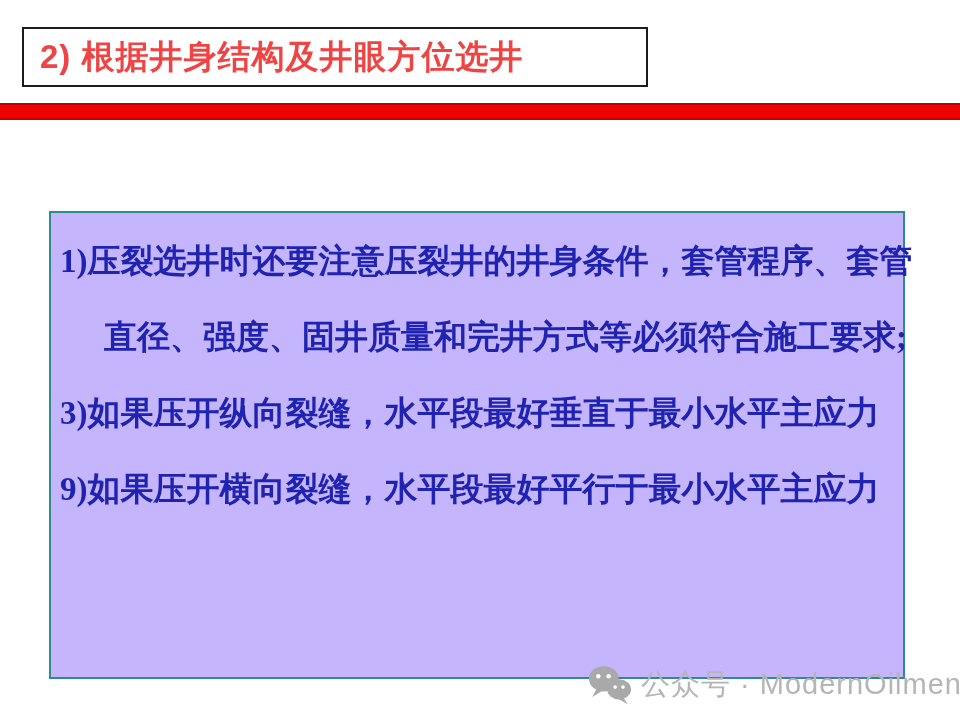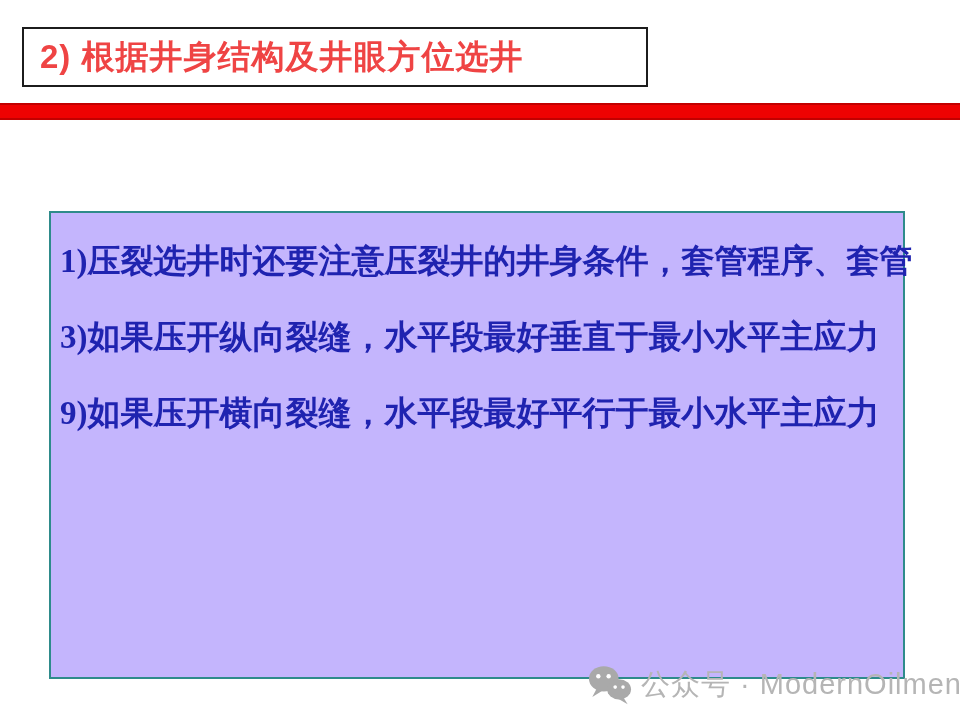--- a/index.html
+++ b/index.html
@@ -101,20 +101,21 @@
 
   <div class="title-box">
     <span class="title-text">2) 根据井身结构及井眼方位选井</span>
   </div>
 
   <div class="red-bar"></div>
 
   <div class="content-box">
     <div class="content-lines">
       <div class="content-line">1)压裂选井时还要注意压裂井的井身条件，套管程序、套管</div>
+      <div class="content-line indent">直径、强度、固井质量和完井方式等必须符合施工要求;</div>
       <div class="content-line">3)如果压开纵向裂缝，水平段最好垂直于最小水平主应力</div>
       <div class="content-line">9)如果压开横向裂缝，水平段最好平行于最小水平主应力</div>
     </div>
   </div>
 
   <div class="watermark">
     <svg class="wechat-icon" viewBox="0 0 46 42" xmlns="http://www.w3.org/2000/svg" aria-hidden="true">
       <g fill="#a9a9a9">
         <ellipse cx="16.5" cy="14.5" rx="15.5" ry="13.2"></ellipse>
         <path d="M9 25 L4.5 33.5 L15 27 Z"></path>

